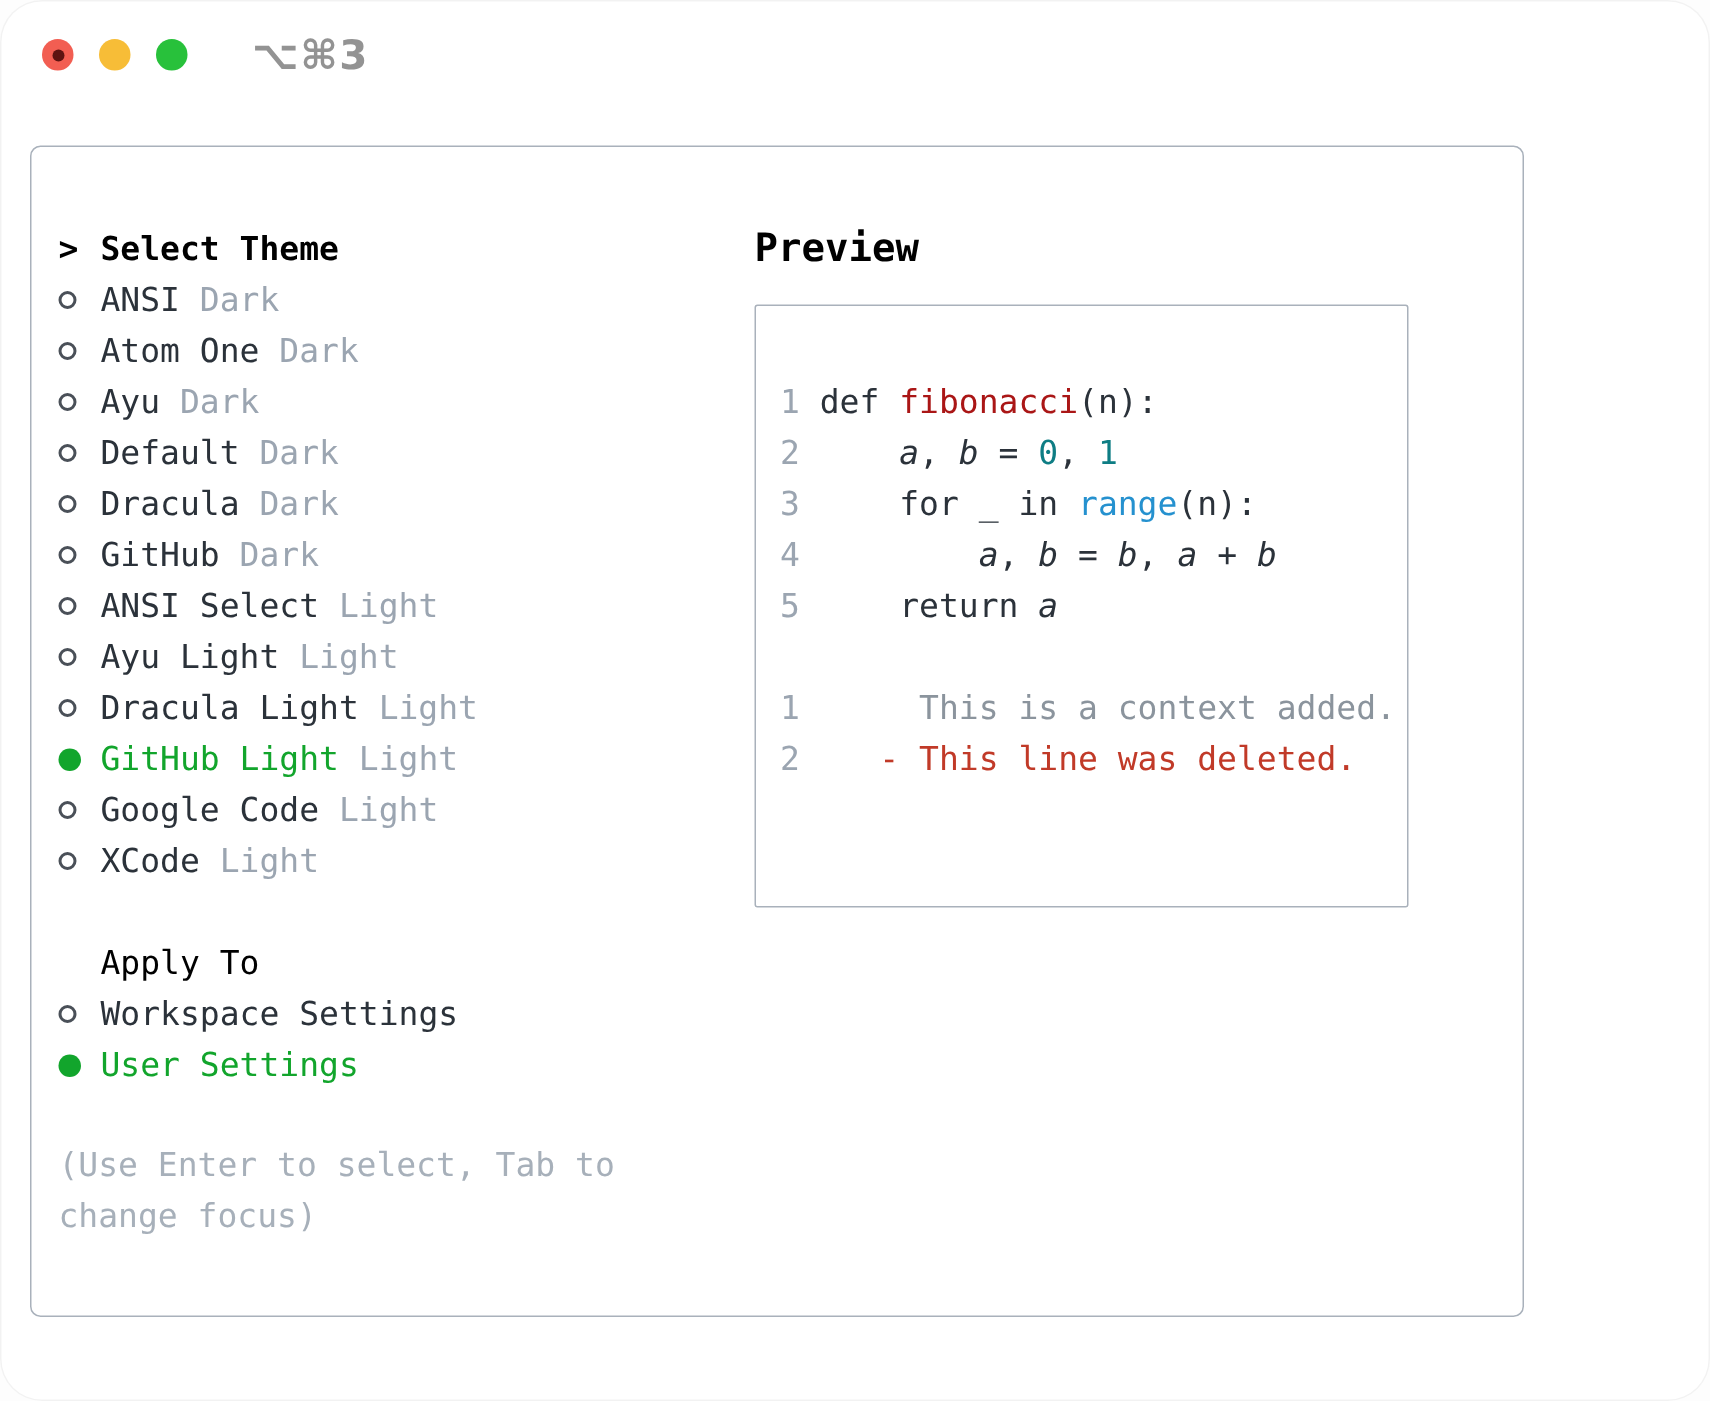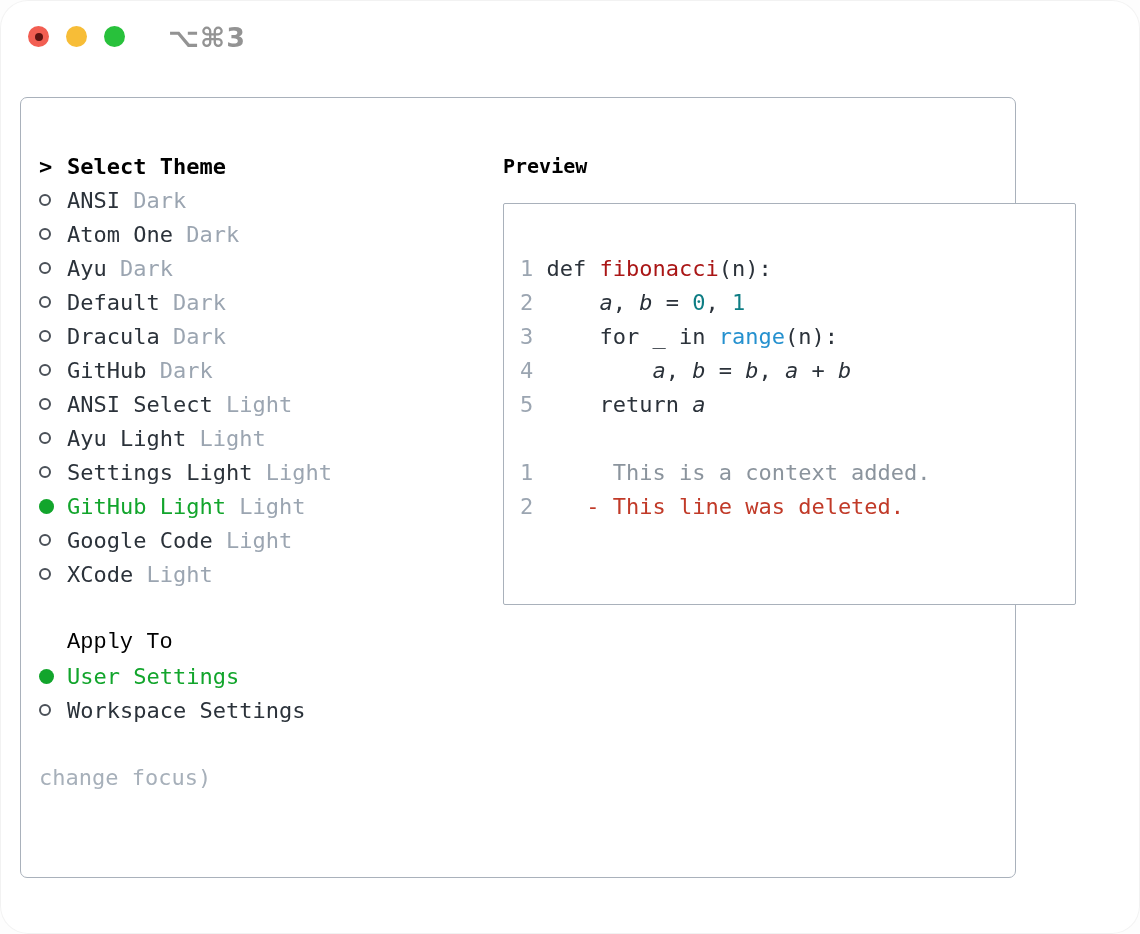--- a/index.html
+++ b/index.html
@@ -38,22 +38,22 @@
   .ring{width:12px;height:12px;border:2px solid #4a5058;border-radius:50%;}
   .dot{width:15px;height:15px;border-radius:50%;background:var(--selected-green);}
   .row .label{color:var(--ink);}
   .row.header-row .label{font-weight:bold;color:var(--bold-ink);text-align:right;}
   .row.selected .label{color:var(--selected-green);}
   .tag{color:var(--tag);margin-left:1ch;text-align:right;}
   .spacer{height:34px;}
   .hint{font-size:22px;line-height:34px;color:var(--hint);white-space:pre;}
   
   .preview-col{position:absolute;left:482px;top:51px;width:480px;}
-  .preview-title{height:34px;font-size:20px;font-weight:bold;color:var(--bold-ink);display:flex;align-items:center;}
-  .preview-box{margin-top:20px;width:573px;height:402px;border:1.5px solid var(--border);
+  .preview-title{height:34px;font-size:26px;font-weight:bold;color:var(--bold-ink);display:flex;align-items:center;}
+  .preview-box{margin-top:20px;width:436px;height:402px;border:1.5px solid var(--border);
     border-radius:2px;background:#fff;padding:48px 0 0 16px;overflow:hidden;}
   .cl{height:34px;font-size:22px;line-height:34px;white-space:pre;color:var(--ink);}
   .ln{color:var(--tag);margin-right:1ch;}
   .tk-plain{color:var(--ink);}
   .tk-func{color:var(--function-red);}
   .tk-num{color:var(--number-teal);}
   .tk-builtin{color:var(--builtin-blue);}
   .tk-var{color:var(--ink);font-style:italic;}
   .diff-context{color:var(--context);}
   .diff-deleted{color:var(--deleted-red);}
@@ -145,21 +145,21 @@
       <span class="ring"></span>
     </span>
     <span class="label">Ayu Light</span>
     <span class="tag">Light</span>
   </div>
 
   <div class="row">
     <span class="marker">
       <span class="ring"></span>
     </span>
-    <span class="label">Settings Light</span>
+    <span class="label">Dracula Light</span>
     <span class="tag">Light</span>
   </div>
 
   <div class="row selected">
     <span class="marker">
       <span class="dot"></span>
     </span>
     <span class="label">GitHub Light</span>
     <span class="tag">Light</span>
   </div>
@@ -178,41 +178,42 @@
     </span>
     <span class="label">XCode</span>
     <span class="tag">Light</span>
   </div>
 </div>
 
       <div class="spacer"></div>
 
       <div class="row header-row">
         <span class="marker"></span>
-        <span class="label" style="font-weight:normal;color:var(--bold-ink);font-family:Liberation Mono, monospace;">Apply To</span>
+        <span class="label" style="font-weight:normal;color:var(--bold-ink);">Apply To</span>
       </div>
 
       <div id="apply-list">
+  <div class="row">
+    <span class="marker">
+      <span class="ring"></span>
+    </span>
+    <span class="label">Workspace Settings</span>
+  </div>
+
   <div class="row selected">
     <span class="marker">
       <span class="dot"></span>
     </span>
     <span class="label">User Settings</span>
   </div>
-
-  <div class="row">
-    <span class="marker">
-      <span class="ring"></span>
-    </span>
-    <span class="label">Workspace Settings</span>
-  </div>
 </div>
 
       <div class="spacer"></div>
 
+      <div class="hint">(Use Enter to select, Tab to</div>
       <div class="hint">change focus)</div>
     </div>
 
     <div class="preview-col">
       <div class="preview-title">Preview</div>
       <div class="preview-box">
         <div id="code-lines">
   <div class="cl"><span class="ln">1</span><span class="toks"><span class="tk-plain">def </span><span class="tk-func">fibonacci</span><span class="tk-plain">(n):</span></span></div>
 
   <div class="cl"><span class="ln">2</span><span class="toks"><span class="tk-plain">    </span><span class="tk-var">a</span><span class="tk-plain">, </span><span class="tk-var">b</span><span class="tk-plain"> = </span><span class="tk-num">0</span><span class="tk-plain">, </span><span class="tk-num">1</span></span></div>

